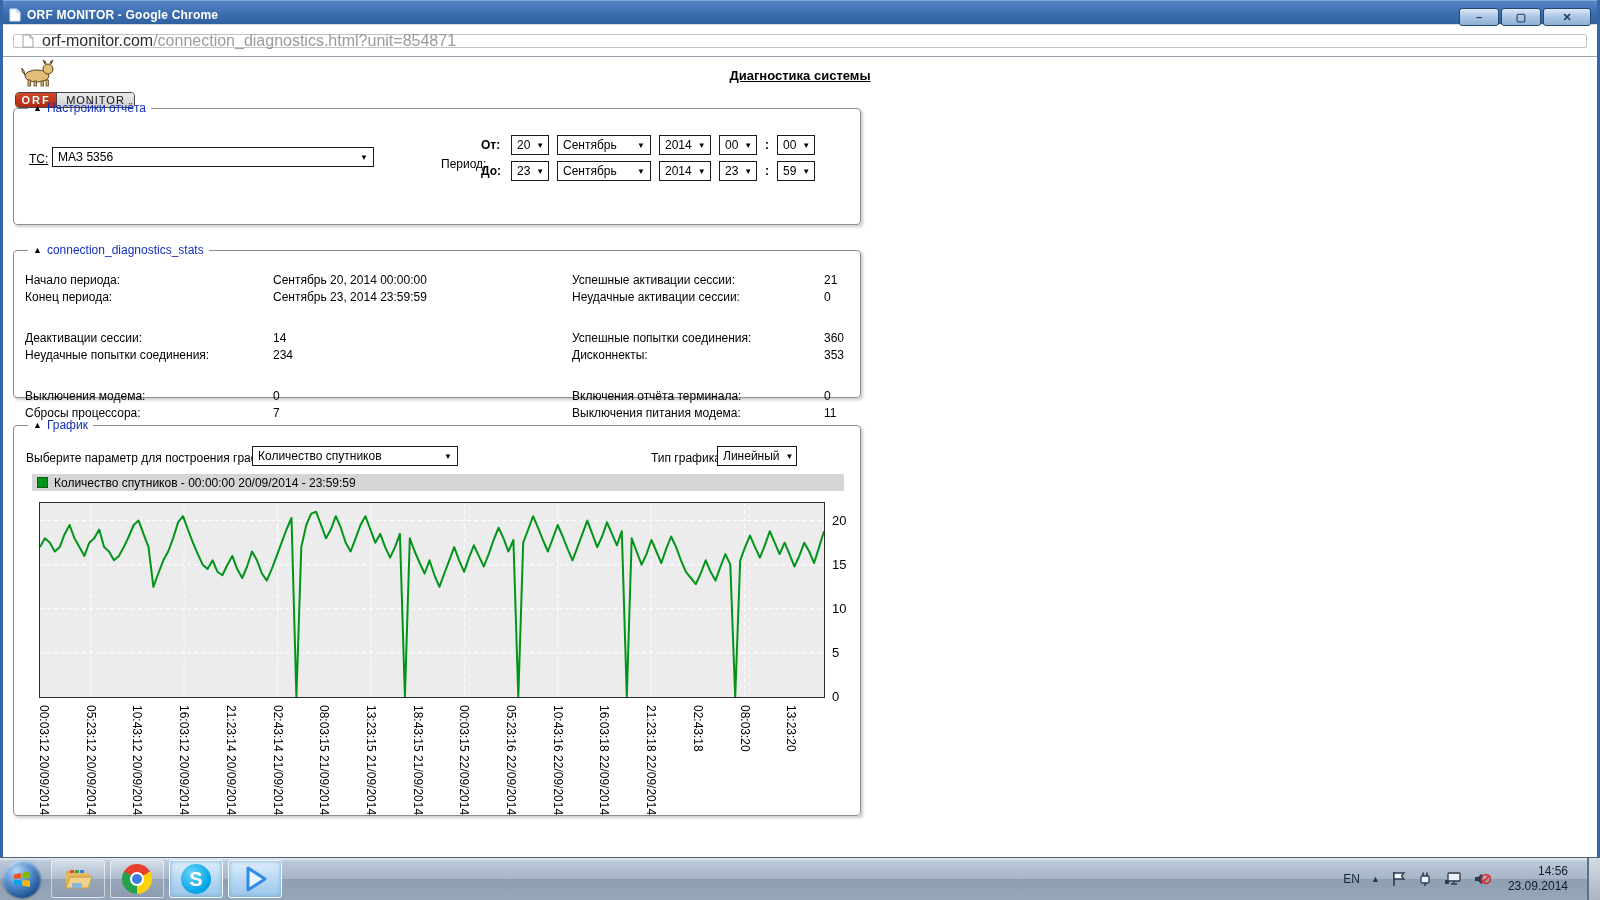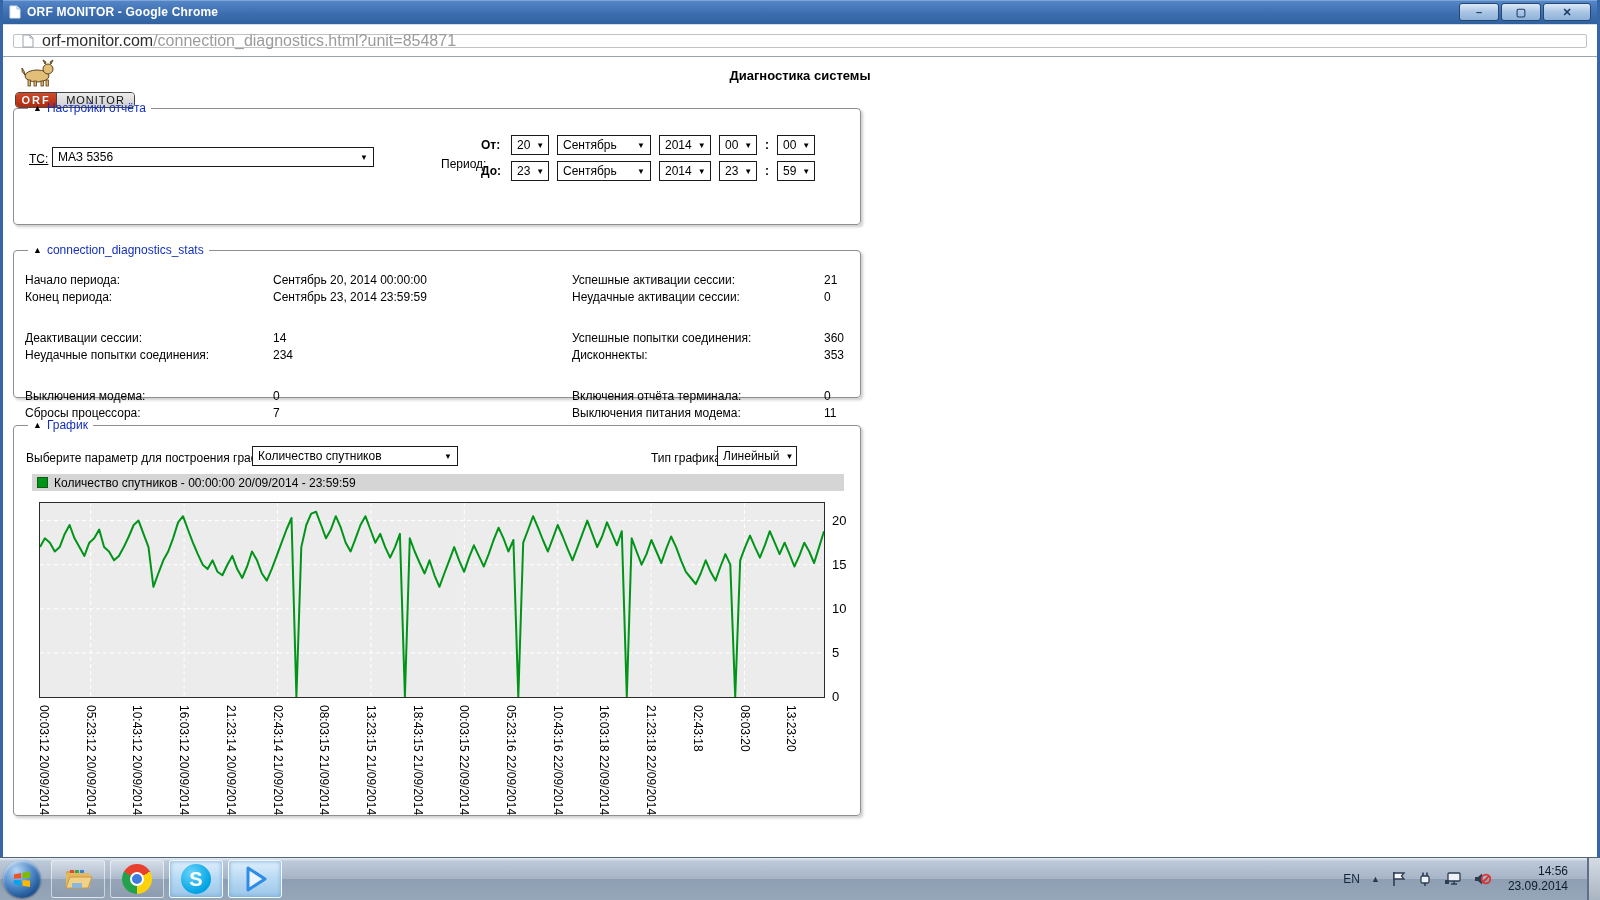--- a/index.html
+++ b/index.html
@@ -4,21 +4,21 @@
 <style>
   * { box-sizing: border-box; margin: 0; padding: 0; }
   html,body { width:1600px; height:900px; overflow:hidden; }
   body { font-family: "Liberation Sans", sans-serif; background:#fff; position:relative; }
 
   
   #window { position:absolute; left:0; top:0; width:1600px; height:857px;
             border-left:3px solid #3567a8; border-right:3px solid #3567a8;
             background:#fff; }
   #titlebar { height:24px; background:linear-gradient(#5688c9,#3b6cae 60%,#30619f);
-              display:flex; align-items:center; padding:0 6px; color:#fff;
+              display:flex; padding:8px 6px; color:#fff;
               box-shadow:inset 0 1px 0 #7fa6d8; }
   #titlebar .title { font-size:12px; font-weight:bold; margin-left:6px; letter-spacing:.2px; }
   .winbtns { margin-left:auto; display:flex; gap:2px; }
   .winbtn { width:40px; height:18px; border:1px solid #24486f; border-radius:3px;
             background:linear-gradient(#dce9f7,#aac5e4 50%,#8fb2d8);
             color:#1e3d66; font-size:11px; font-weight:bold;
             display:flex; align-items:center; justify-content:center; }
   .winbtn.close { width:48px; }
 
   #urlbar { height:33px; background:#fff; border-bottom:1px solid #9aa4b0;
@@ -35,21 +35,21 @@
   #logo .badge { display:flex; margin-top:1px; border-radius:4px; overflow:hidden;
                  border:1px solid #444; width:120px; height:16px; }
   #logo .orf { background:linear-gradient(#d24a2a,#b02a10); color:#fff; font-weight:bold;
                font-size:11px; width:40px; display:flex; align-items:center; justify-content:center;
                letter-spacing:2px; text-shadow:0 0 1px #7c1d09; }
   #logo .mon { background:linear-gradient(#ececec,#cfcfcf); color:#111; font-weight:normal;
                font-size:11px; flex:1; display:flex; align-items:center; justify-content:center;
                letter-spacing:1px; border-left:1px solid #444; }
 
   #page-title { position:absolute; top:11px; left:0; width:100%; text-align:center;
-                font-size:13px; font-weight:bold; color:#000; }
+                font-size:13px; font-weight:bold; color:#000;text-decoration:underline; }
 
   
   fieldset { position:absolute; border:1px solid #8f8f8f; border-radius:4px;
              background:#fff; box-shadow:2px 2px 3px #cccccc; }
   legend { margin-left:14px; padding:0 5px; font-size:12px; display:flex; align-items:center; gap:5px; }
   legend .tri { color:#000; font-size:9px; }
   legend .cap { color:#1330bd; }
 
   #fs-settings { left:10px; top:44px; width:848px; height:124px; }
   #fs-stats    { left:10px; top:186px; width:848px; height:155px; }

